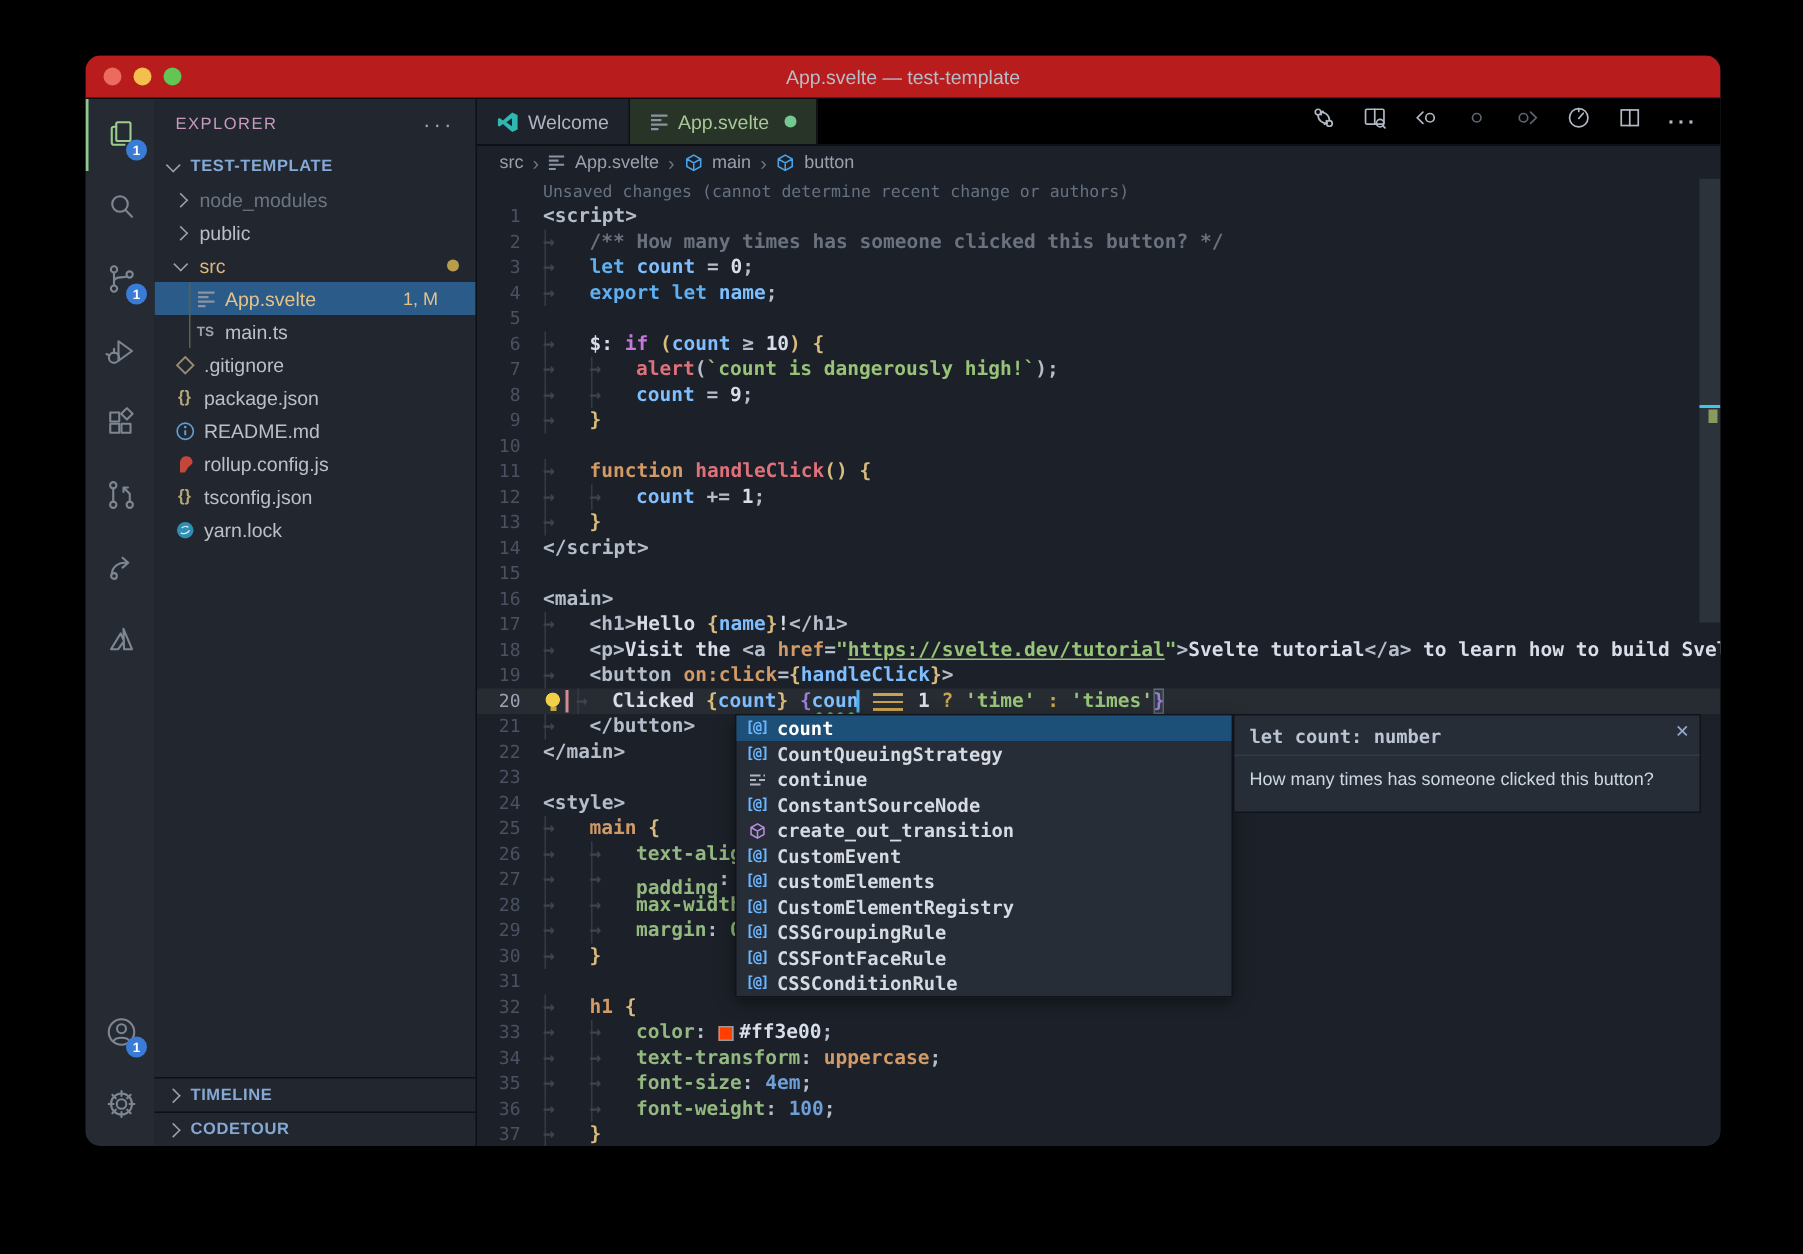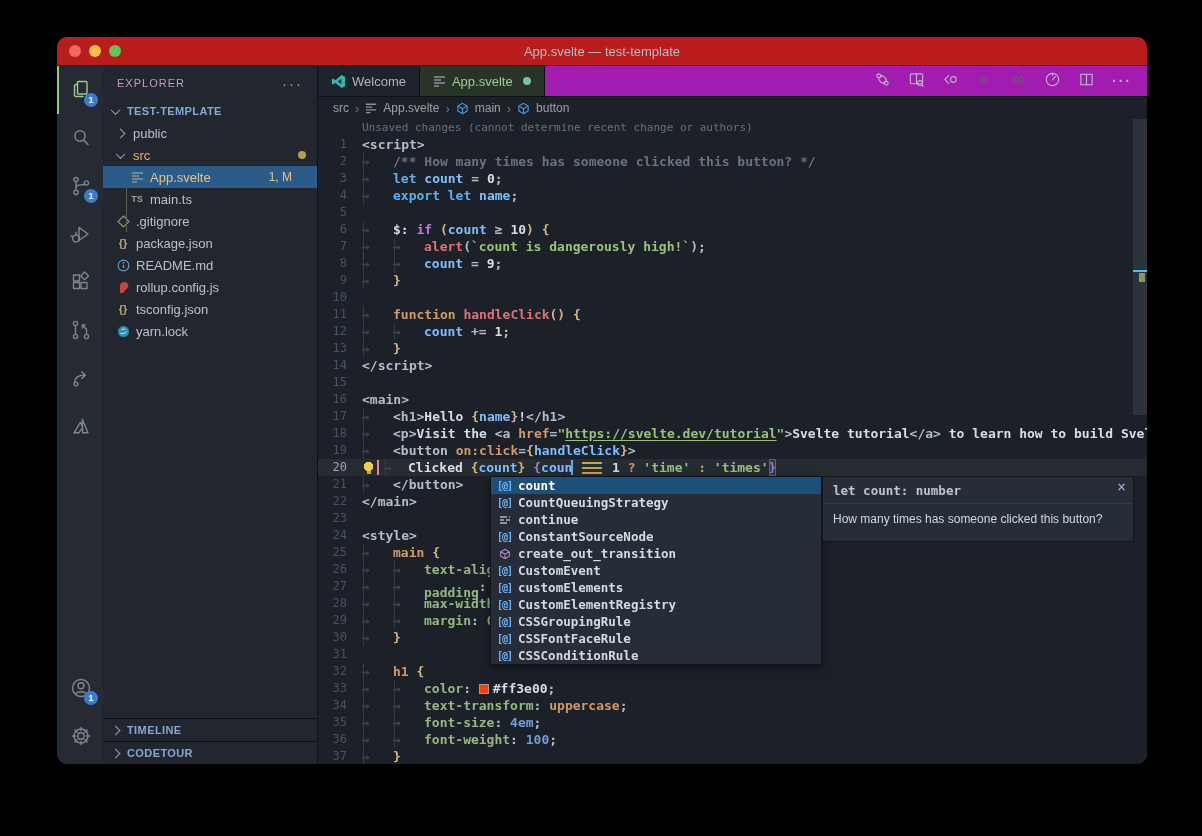--- a/index.html
+++ b/index.html
@@ -37,21 +37,21 @@
   .cv.d{transform:rotate(45deg) translate(-1px,-1px);}
   .ticon{font-size:9px;font-weight:bold;color:#9aa2ae;letter-spacing:0;}
   .jicon{font-size:11px;font-weight:bold;color:#b5a878;}
   .fic{width:16px;display:inline-flex;justify-content:center;margin-right:5px;flex:none;}
   .sb-bottom{flex:none;}
   .sb-bottom .sec-row{border-top:1px solid #0d1014;padding-left:7px;}
   .sb-bottom .cv{margin:0 8px 0 2px;}
   .tree-guide{position:absolute;width:1px;background:#5a6049;left:23px;}
   
   .editor{flex:1;display:flex;flex-direction:column;background:#1c2129;position:relative;min-width:0;}
-  .tabbar{height:30px;background:#a21caf;border-bottom:1px solid #0d1014;display:flex;align-items:stretch;flex:none;}
+  .tabbar{height:30px;background:#000000;border-bottom:1px solid #0d1014;display:flex;align-items:stretch;flex:none;}
   .tab{display:flex;align-items:center;gap:6px;padding:0 13px;font-size:13px;color:#aeb5c0;border-right:1px solid #0d1014;background:#1e232b;cursor:default;}
   .tab.active{background:#273427;color:#a7c797;}
   .tabdot{width:8px;height:8px;border-radius:50%;background:#73c991;margin-left:4px;}
   .tab-actions{margin-left:auto;display:flex;align-items:center;gap:17px;padding-right:15px;}
   .tab-actions svg{width:17px;height:17px;stroke:#b2b9c4;fill:none;stroke-width:1.2;stroke-linecap:round;}
   .tab-actions .dimmed svg{stroke:#5d6570;}
   .more-dots{color:#b2b9c4;font-size:14px;letter-spacing:2px;font-weight:bold;}
   .breadcrumbs{height:22px;display:flex;align-items:center;gap:6px;padding-left:15px;font-size:12px;color:#99a1ad;flex:none;}
   .bc-sep{color:#6d7480;font-size:13px;}
   
@@ -184,20 +184,24 @@
       <div class="sidebar">
         <div class="sb-header">
           <span>EXPLORER</span>
           <span class="sb-more">···</span>
         </div>
         <div class="sec-row" style="padding-left:7px">
           <span class="cv d" style="margin:0 8px 0 2px"></span>
           <span>TEST-TEMPLATE</span>
         </div>
         <div class="tree" id="tree">
+            <div class="trow dim" style="padding-left: 14px;">
+              <span class="cv r" style="margin-right:9px"></span>
+              <span class="nm">node_modules</span>
+            </div>
             <div class="trow" style="padding-left: 14px;">
               <span class="cv r" style="margin-right:9px"></span>
               <span class="nm">public</span>
             </div>
             <div class="trow mod" style="padding-left: 14px;">
               <span class="cv d" style="margin-right:9px"></span>
               <span class="nm">src</span>
               <span class="dot"></span>
             </div>
             <div class="trow mod sel" style="padding-left: 26px;">

